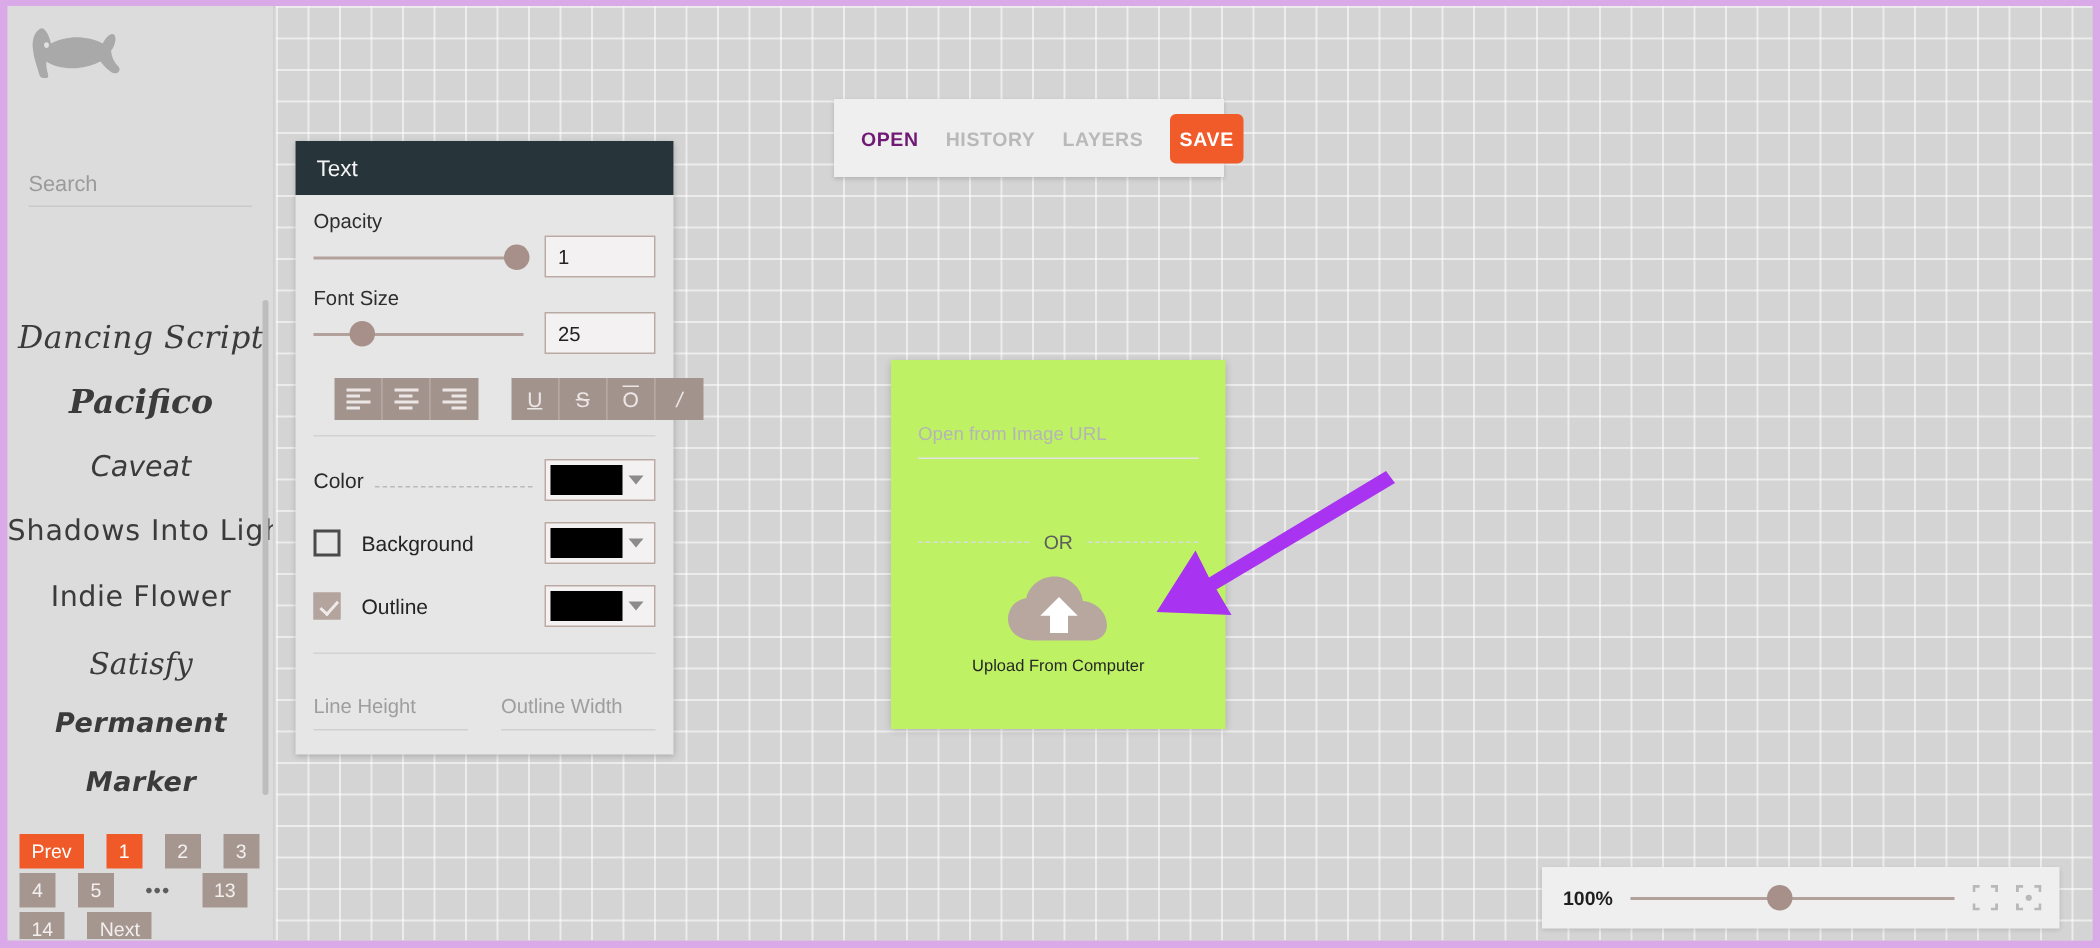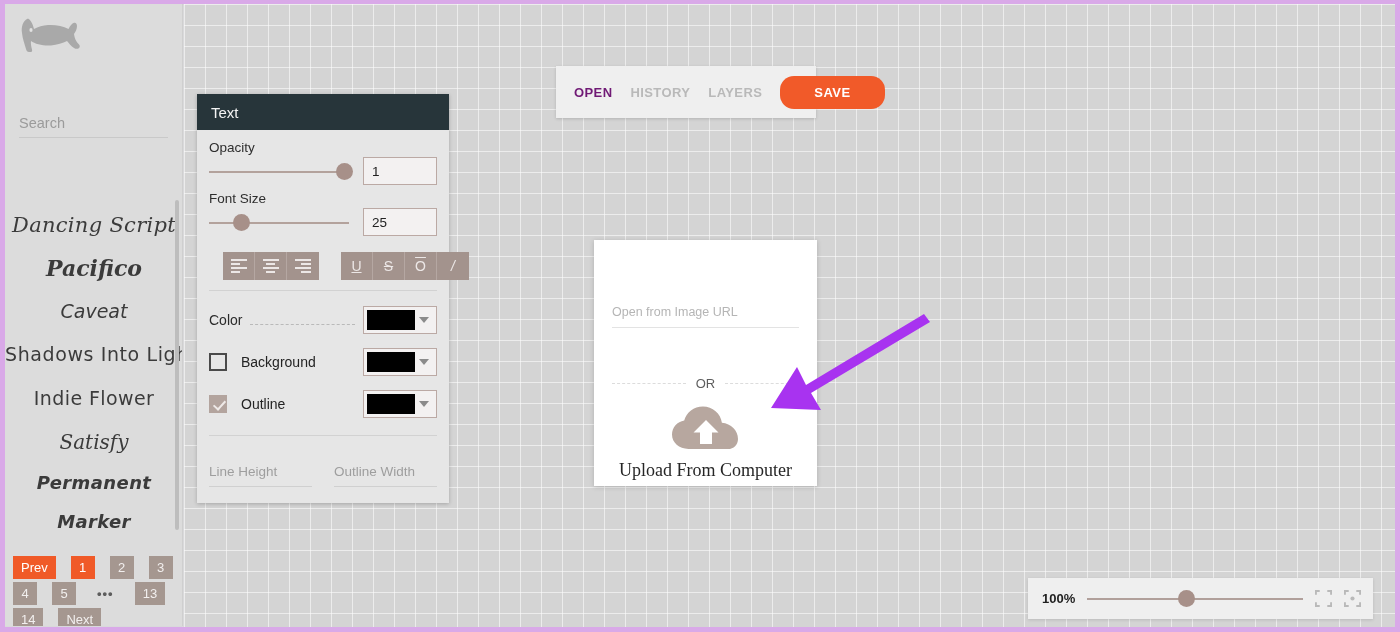--- a/index.html
+++ b/index.html
@@ -300,34 +300,34 @@
   }
   .tab-link.active { color: #701a75; }
   .tab-link.inactive { color: #b9b9b9; }
   #save-button {
     margin-left: auto;
     background: #f15a29;
     color: #fff;
     border: none;
     font-size: 13px; font-weight: bold;
     letter-spacing: .5px;
-    padding: 9px 34px;
-    border-radius: 14px;
+    padding: 9px 6px;
+    border-radius: 4px;
     cursor: pointer;
     font-family: "Liberation Sans", sans-serif;
   }
 
   
   #open-dialog {
     position: absolute;
     left: 589px; top: 236px;
     width: 223px; height: 246px;
-    background: #ffffff;
+    background: #bef264;
     box-shadow: 0 1px 5px rgba(0,0,0,.18);
-    padding: 62px 18px 0 18px;
+    padding: 40px 18px 0 18px;
   }
   #image-url-field {
     border-bottom: 1px solid #e3e3e3;
     padding-bottom: 7px;
   }
   #image-url-input {
     width: 100%; border: 0; outline: none; background: transparent;
     font-family: "Liberation Sans", sans-serif;
     font-size: 12.5px; color: #444;
   }
@@ -339,23 +339,22 @@
   }
   #or-divider .line { flex: 1 1 auto; border-bottom: 1px dashed #dcdcdc; height: 1px; }
   #or-text { font-size: 13px; color: #5e5e5e; }
   #upload-zone {
     margin-top: 14px;
     text-align: center;
     cursor: pointer;
   }
   #cloud-upload-icon { display: block; margin: 0 auto; }
   #upload-label {
-    font-size: 18px; color: #262626;
+    font-size: 11px; color: #262626;
     margin-top: 9px;
-    font-family: Liberation Serif, serif;
   }
 
   
   #arrow-annotation {
     position: absolute;
     left: 740px; top: 305px;
     width: 200px; height: 110px;
     pointer-events: none;
   }
 

